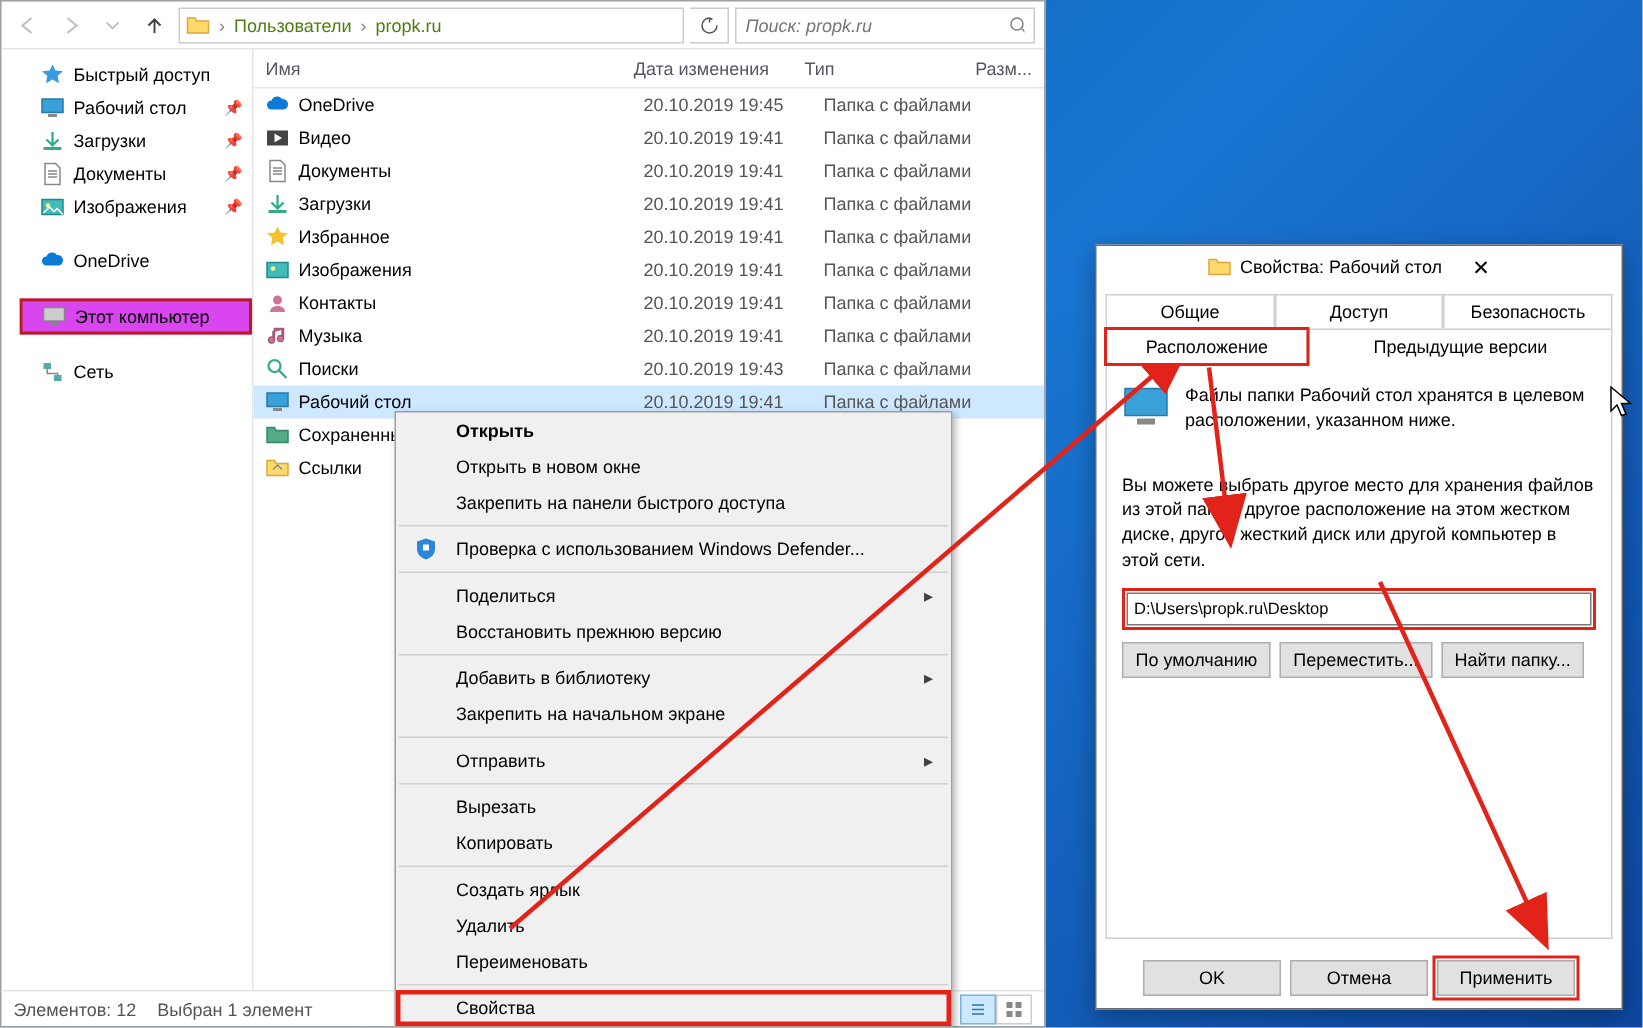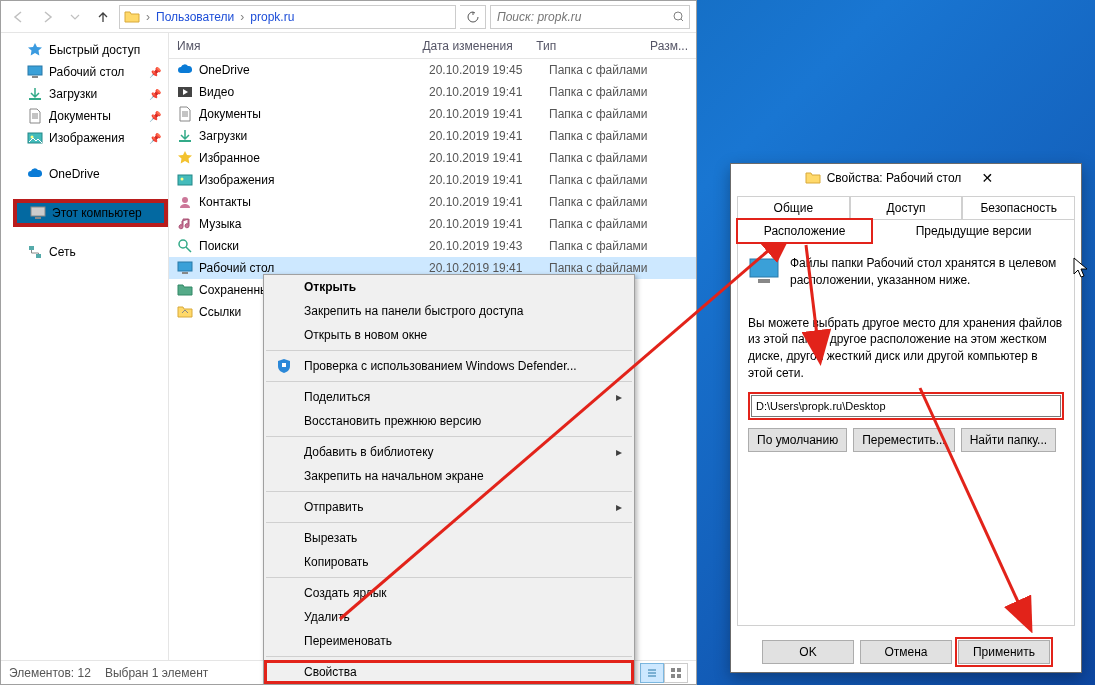--- a/index.html
+++ b/index.html
@@ -8,30 +8,30 @@
 
 .explorer {
   position: absolute; left: 0; top: 0; width: 697px; height: 685px;
   background: #fff; border: 1px solid #a0a0a0; display: flex; flex-direction: column;
 }
 .addr-bar { height: 32px; display: flex; align-items: center; padding: 3px 6px; gap: 4px; border-bottom: 1px solid #e5e5e5; }
 .nav-btn { width: 24px; height: 24px; display: flex; align-items: center; justify-content: center; color: #606060; cursor: pointer; }
 .nav-btn.disabled { color: #c0c0c0; }
 .breadcrumb { flex: 1; height: 24px; border: 1px solid #ccc; display: flex; align-items: center; padding: 0 4px; gap: 6px; background: #fff; }
 .breadcrumb .folder-icon { width: 16px; height: 16px; }
-.crumb { color: #1d4ed8; }
+.crumb { color: #4d7c0f; }
 .crumb-sep { color: #808080; }
 .addr-refresh { width: 26px; height: 24px; border: 1px solid #ccc; border-left: none; display: flex; align-items: center; justify-content: center; }
 .search-box { width: 200px; height: 24px; border: 1px solid #ccc; display: flex; align-items: center; padding: 0 6px; color: #808080; gap: 18px; }
 .search-box input { border: none; outline: none; flex: 1; color: #808080; font-style: italic; }
 
 .explorer-body { flex: 1; display: flex; min-height: 0; padding-left: 12px; }
 .sidebar { width: 156px; border-right: 1px solid #e5e5e5; padding: 6px 0; overflow: hidden; }
 .side-item { display: flex; align-items: center; gap: 6px; padding: 3px 6px 3px 14px; cursor: pointer; }
-.side-item.selected { background: #0369a1; border: 4px solid #b91c1c; padding: 2px 5px 2px 13px; }
+.side-item.selected { background: #d946ef; border: 2px solid #b91c1c; padding: 2px 5px 2px 13px; }
 .side-item .pin { margin-left: auto; color: #808080; font-size: 10px; }
 .side-group { margin-bottom: 14px; }
 .side-icon { width: 16px; height: 16px; flex-shrink: 0; }
 
 .file-area { flex: 1; display: flex; flex-direction: column; min-width: 0; }
 .columns { display: flex; height: 26px; align-items: center; color: #556; border-bottom: 1px solid #e5e5e5; }
 .col { padding: 0 8px; display: flex; align-items: center; height: 100%; }
 .col.name { width: 260px; } .col.date { width: 120px; } .col.type { width: 120px; } .col.size { flex: 1; }
 .file-list { flex: 1; overflow: hidden; position: relative; }
 .file-row { display: flex; align-items: center; height: 22px; padding-left: 8px; }
@@ -371,22 +371,22 @@
             <rect x="1" y="7" width="4" height="4" fill="#888"></rect>
             <rect x="7" y="7" width="4" height="4" fill="#888"></rect>
           </svg>
       </div>
     </div>
   </div>
 </div>
 
 <div class="context-menu">
   <div class="ctx-item bold">Открыть</div>
+  <div class="ctx-item">Открыть в новом окне</div>
   <div class="ctx-item">Закрепить на панели быстрого доступа</div>
-  <div class="ctx-item">Открыть в новом окне</div>
   <div class="ctx-sep"></div>
   <div class="ctx-item">
     <svg class="ctx-icon" viewBox="0 0 16 16">
         <path d="M8 1l6 2v5c0 4-3 6-6 7-3-1-6-3-6-7V3z" fill="#2b88d8"></path>
         <rect x="6" y="5" width="4" height="4" fill="#fff"></rect>
       </svg>
     <span>Проверка с использованием Windows Defender...</span>
   </div>
   <div class="ctx-sep"></div>
   <div class="ctx-item">Поделиться<span class="ctx-arrow">▸</span></div>

